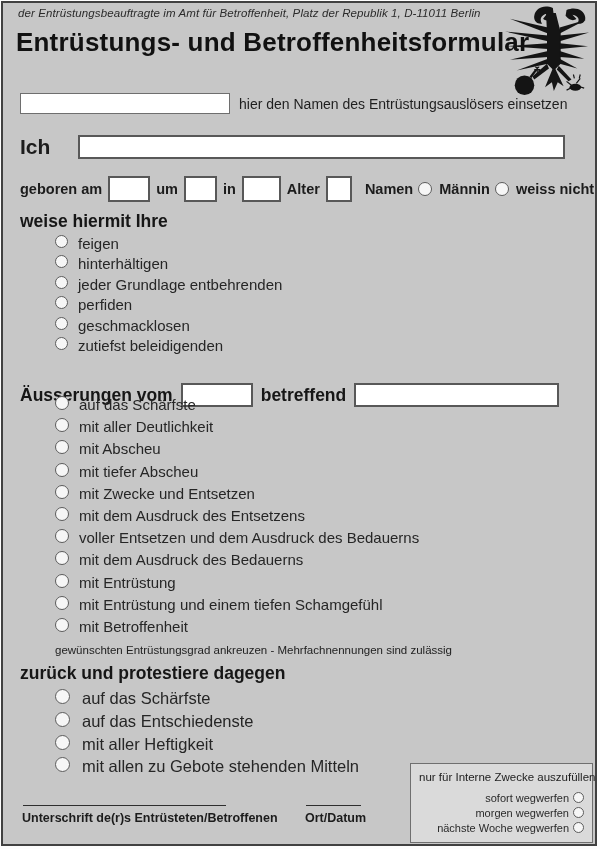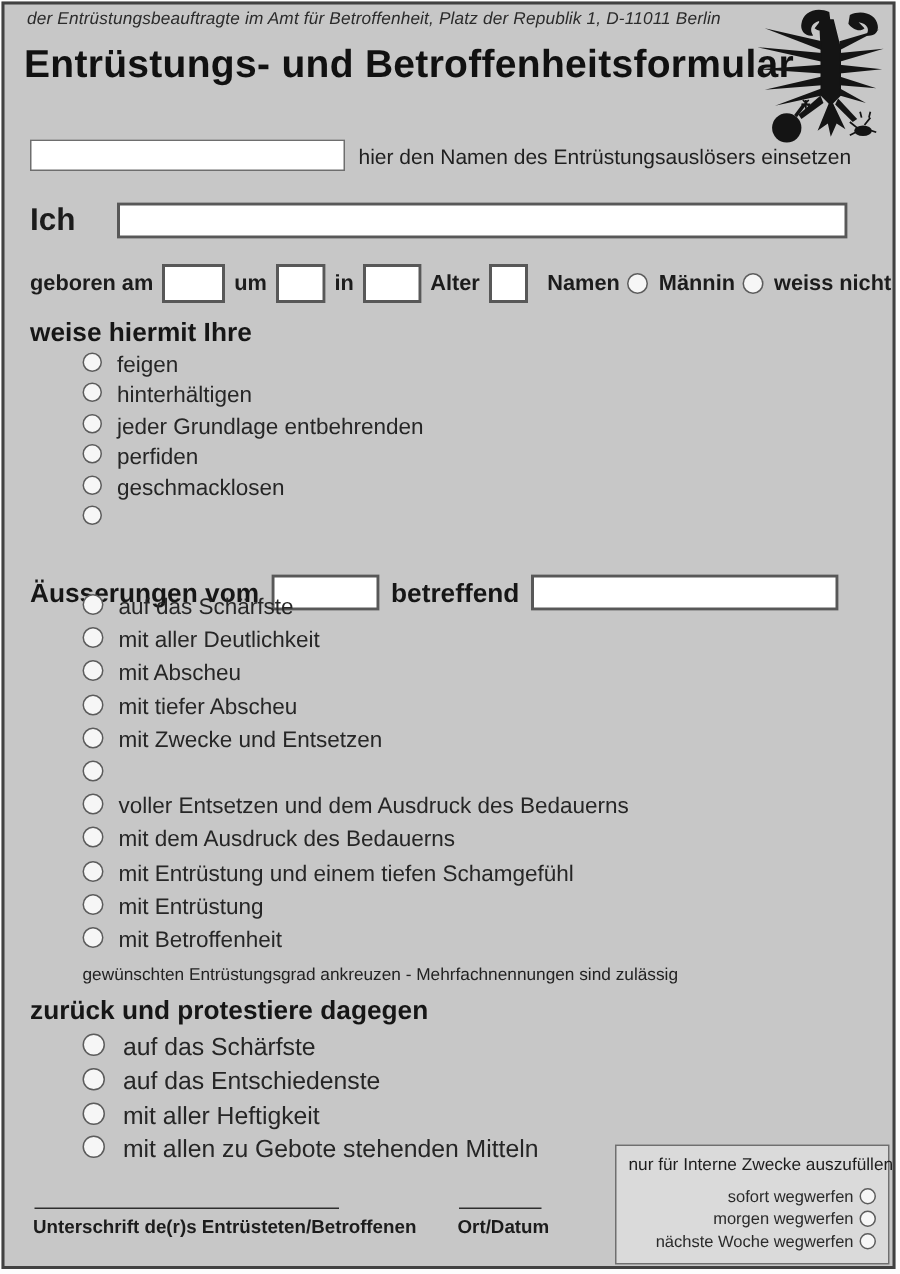--- a/index.html
+++ b/index.html
@@ -174,20 +174,21 @@
         <span>perfiden</span>
       </div>
 
       <div class="opt">
         <span class="radio r13"></span>
         <span>geschmacklosen</span>
       </div>
 
       <div class="opt">
         <span class="radio r13"></span>
+        <span>zutiefst beleidigenden</span>
       </div>
     </div>
 
   <div class="abs row s2-row">
     <span class="h-bold">Äusserungen vom</span>
     <input type="text" class="tbox s2-date" value="" style="">
     <span class="h-bold">betreffend</span>
     <input type="text" class="tbox s2-subject" value="" style="">
   </div>
 
@@ -213,40 +214,41 @@
         <span>mit tiefer Abscheu</span>
       </div>
 
       <div class="opt">
         <span class="radio r14"></span>
         <span>mit Zwecke und Entsetzen</span>
       </div>
 
       <div class="opt">
         <span class="radio r14"></span>
+        <span>mit dem Ausdruck des Entsetzens</span>
       </div>
 
       <div class="opt">
         <span class="radio r14"></span>
         <span>voller Entsetzen und dem Ausdruck des Bedauerns</span>
       </div>
 
       <div class="opt">
         <span class="radio r14"></span>
         <span>mit dem Ausdruck des Bedauerns</span>
       </div>
 
       <div class="opt">
         <span class="radio r14"></span>
+        <span>mit Entrüstung</span>
+      </div>
+
+      <div class="opt">
+        <span class="radio r14"></span>
         <span>mit Entrüstung und einem tiefen Schamgefühl</span>
-      </div>
-
-      <div class="opt">
-        <span class="radio r14"></span>
-        <span>mit Entrüstung</span>
       </div>
 
       <div class="opt">
         <span class="radio r14"></span>
         <span>mit Betroffenheit</span>
       </div>
     </div>
 
   <div class="abs note">gewünschten Entrüstungsgrad ankreuzen - Mehrfachnennungen sind zulässig</div>
 

